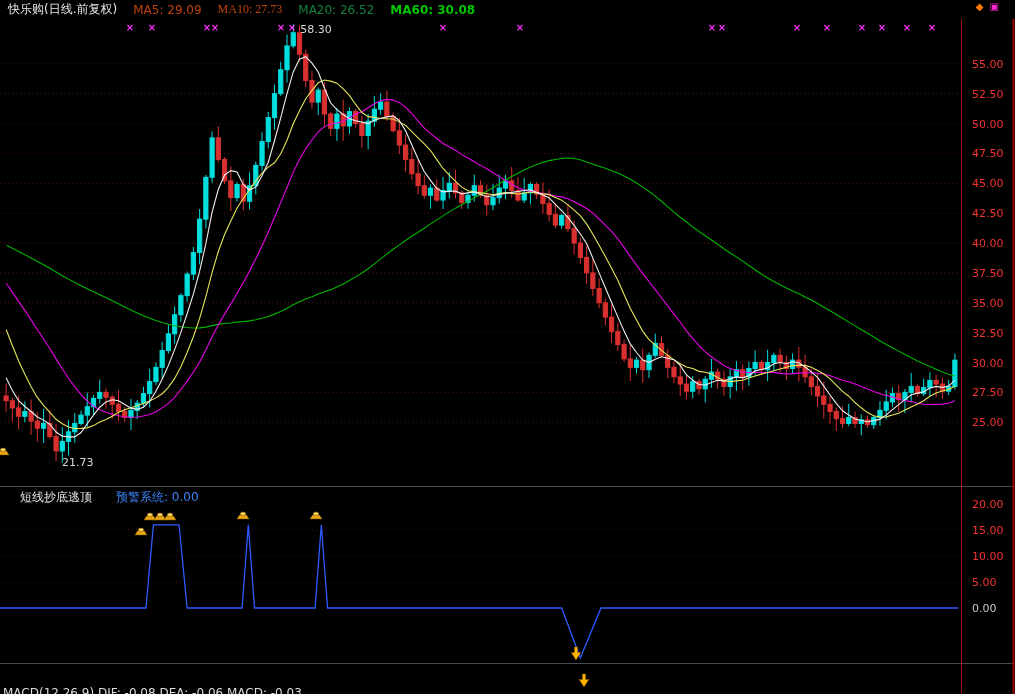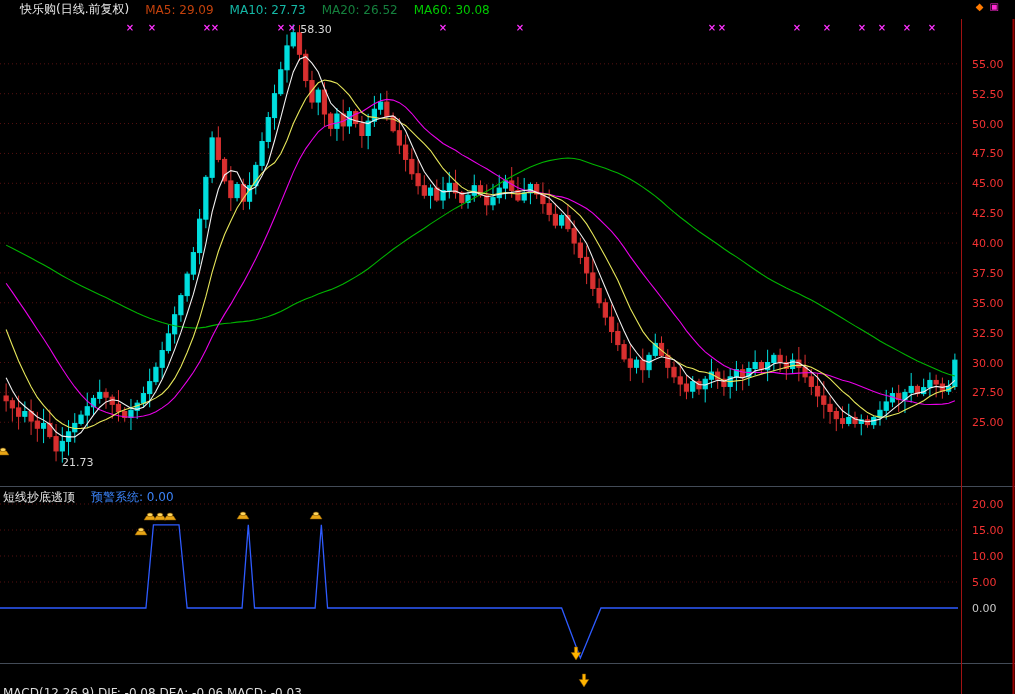--- a/index.html
+++ b/index.html
@@ -1,28 +1,28 @@
 <!DOCTYPE html>
 <html><head>
 <meta charset="utf-8">
 <style>
   html,body{margin:0;padding:0;background:#111;}
   .screen{position:relative;width:1015px;height:694px;background:#000;overflow:hidden;
           font-family:"DejaVu Sans","Liberation Sans",sans-serif;}
   .titlebar{position:absolute;top:0;left:0;right:0;height:19px;display:flex;align-items:center;
-            gap:16px;padding-left:20px;font-size:12px;background:#000;z-index:6;white-space:nowrap;}
+            gap:16px;padding-left:8px;font-size:12px;background:#000;z-index:6;white-space:nowrap;}
   .sym{color:#e8e8e8;}
   .ma5{color:#c2410c;}
-  .ma10{color:#14b8a6;}
+  .ma10{color:#c2410c;font-family:Liberation Serif, serif;}
   .ma20{color:#15803d;}
-  .ma60{color:#00c800;}
+  .ma60{color:#00c800;font-weight:bold;}
   .corner{position:absolute;right:16px;top:2px;display:flex;gap:6px;align-items:center;}
   .ci1{color:#ff7a00;font-size:10px;line-height:10px;cursor:pointer;}
   .ci2{color:#ff2ad2;font-size:10px;line-height:10px;cursor:pointer;}
-  .subheader{position:absolute;top:489px;left:3px;display:flex;gap:16px;font-size:12px;z-index:6;white-space:nowrap;}
+  .subheader{position:absolute;top:489px;left:20px;display:flex;gap:24px;font-size:12px;z-index:6;white-space:nowrap;}
   .subname{color:#e8e8e8;cursor:pointer;}
   .subalert{color:#3b82f6;}
   .bottombar{position:absolute;top:686px;left:3px;font-size:12px;color:#dcdcdc;z-index:6;white-space:nowrap;}
   svg{position:absolute;top:0;left:0;}
   svg text{font-family:"DejaVu Sans","Liberation Sans",sans-serif;}
 </style>
 </head>
 <body>
 
 <div class="screen">

